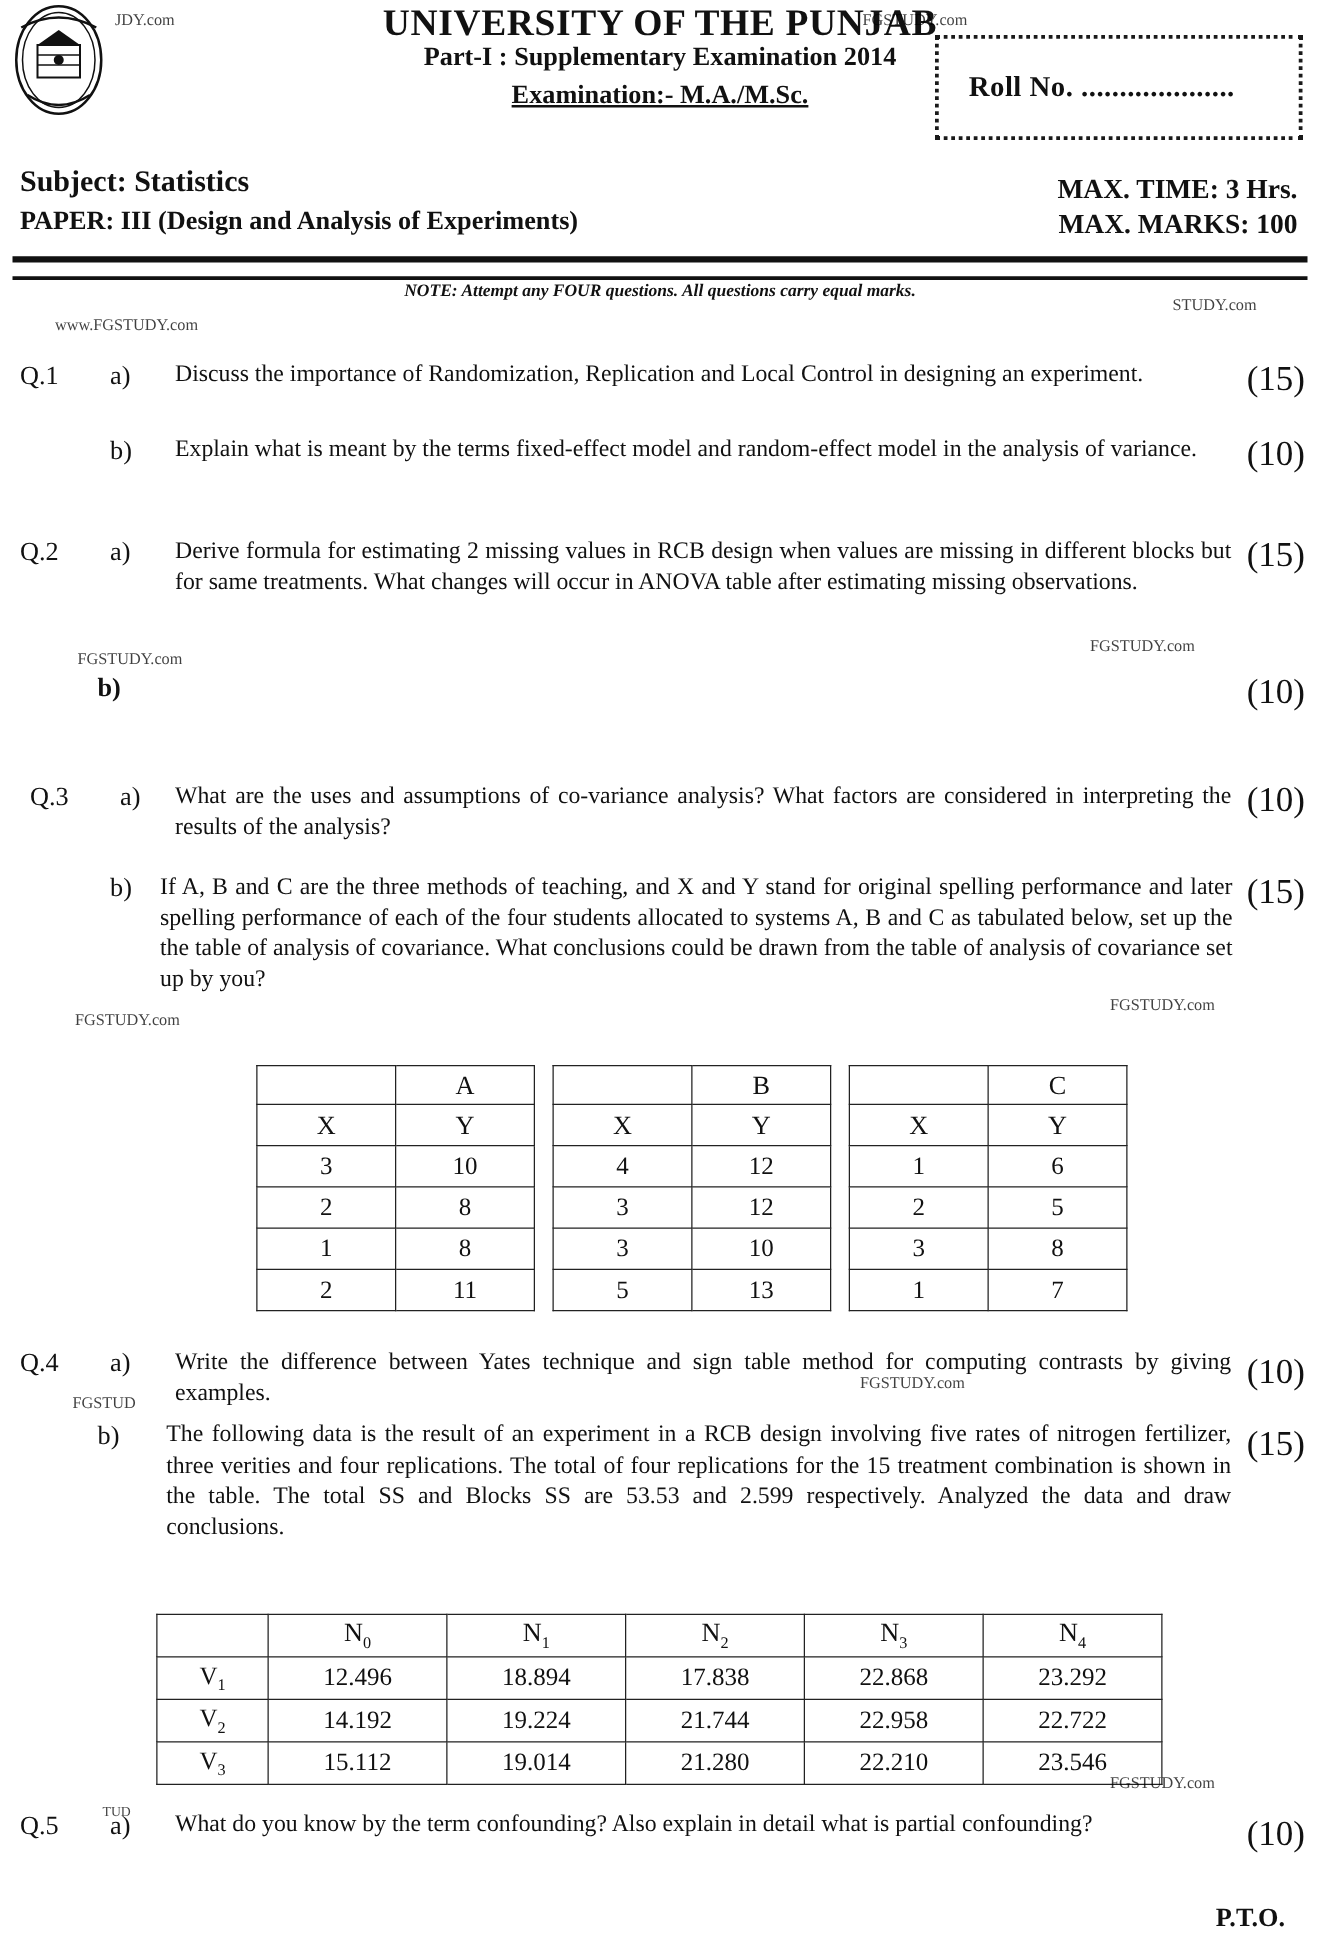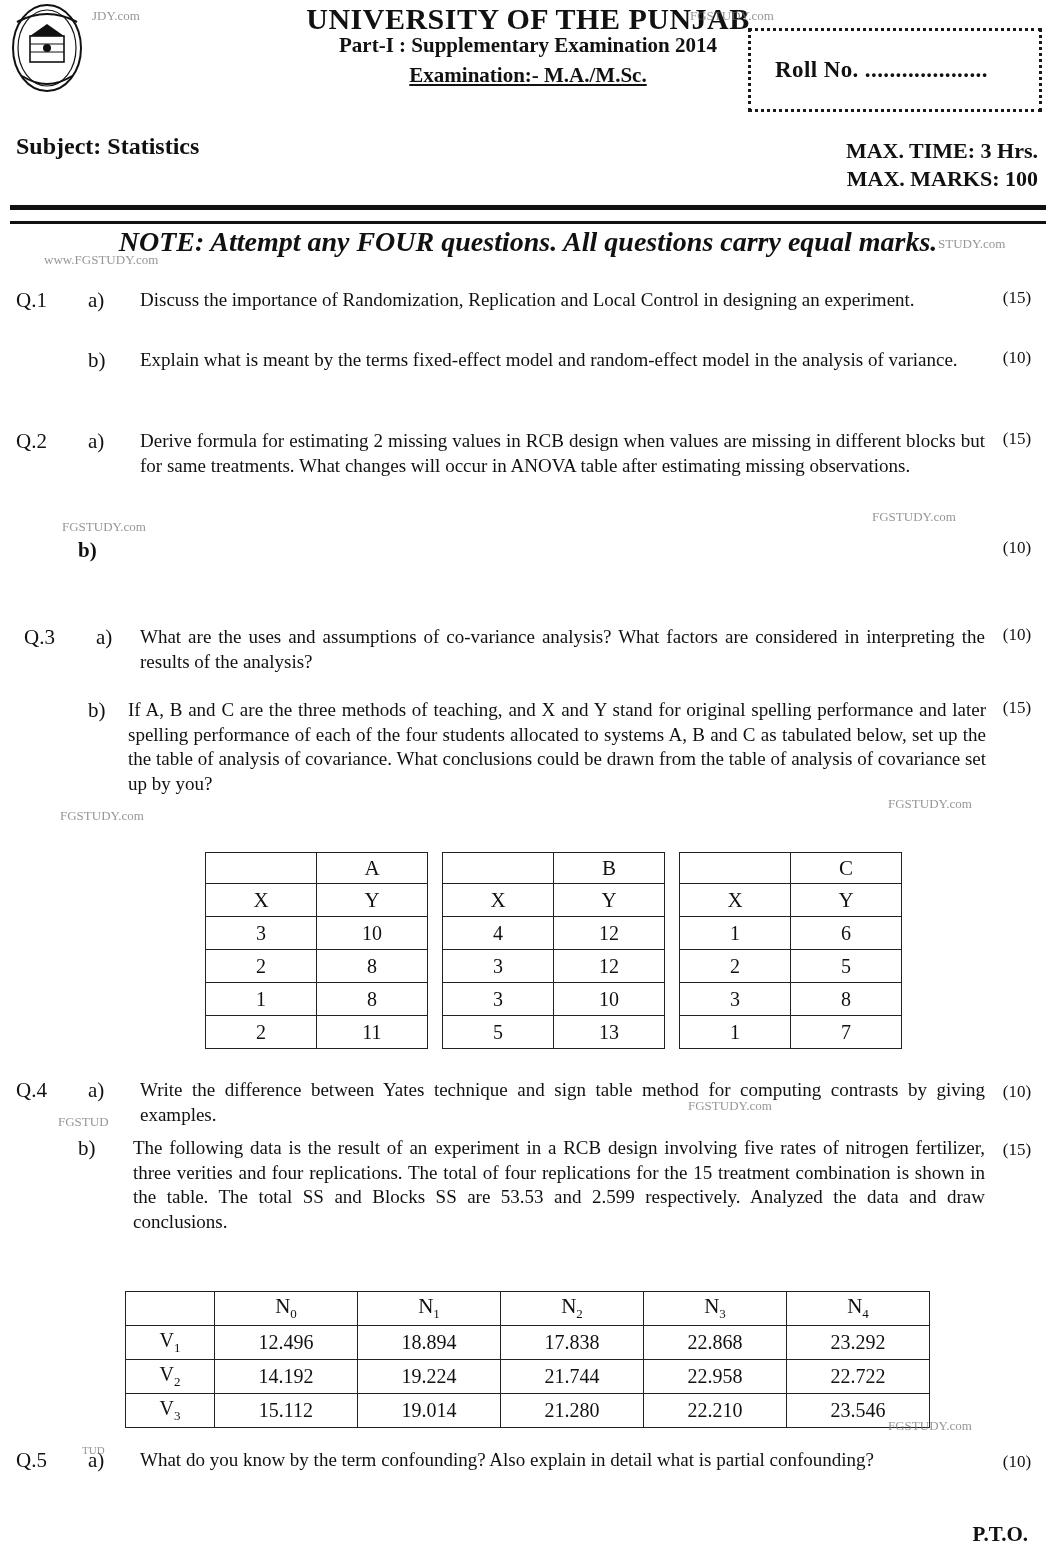--- a/index.html
+++ b/index.html
@@ -118,43 +118,43 @@
   }
 
   .note {
     position: absolute;
     left: 0;
     top: 226px;
     width: 1056px;
     text-align: center;
     font-weight: bold;
     font-style: italic;
-    font-size: 28px;
+    font-size: 14px;
   }
   .qno {
     position: absolute;
     font-size: 21px;
   }
   .qlabel {
     position: absolute;
     font-size: 21px;
   }
   .qtext {
     position: absolute;
     font-size: 19px;
     line-height: 1.3;
     text-align: justify;
     text-justify: inter-word;
   }
   .marks {
     position: absolute;
-    font-size: 17px;
+    font-size: 28px;
     right: 12px;
     width: 54px;
-    text-align: center;
+    text-align: right;
   }
 
   
   .cov-tables {
     position: absolute;
     left: 205px;
     top: 852px;
     display: flex;
     gap: 0px;
   }
@@ -204,21 +204,21 @@
     position: absolute;
     right: 28px;
     top: 1522px;
     font-weight: bold;
     font-size: 21px;
   }
 
   
   .wm {
     position: absolute;
-    color: #737373;
+    color: #000000;
     font-size: 13px;
     font-family: "Liberation Serif", serif;
     opacity: .75;
     white-space: nowrap;
   }
 </style>
 </head>
 <body>
 
 <div class="page">
@@ -241,20 +241,21 @@
 
     <div class="uni-title">UNIVERSITY OF THE PUNJAB</div>
     <div class="exam-part">Part-I : Supplementary Examination 2014</div>
     <div class="exam-type">Examination:- M.A./M.Sc.</div>
 
     <div class="rollbox">
       <div class="rolltext">Roll No. ....................</div>
     </div>
 
     <div class="subject">Subject: Statistics</div>
+    <div class="paper">PAPER: III (Design and Analysis of Experiments)</div>
     <div class="maxtime">MAX. TIME: 3 Hrs.</div>
     <div class="maxmarks">MAX. MARKS: 100</div>
     <div class="rule"></div>
   </div>
 
   <div class="note">NOTE: Attempt any FOUR questions. All questions carry equal marks.</div>
 
   <div class="qno" style="left:16px; top:288px;">Q.1</div>
   <div class="qlabel" style="left:88px; top:288px;">a)</div>
   <div class="qtext" style="left:140px; top:288px; width:845px;">Discuss the importance of Randomization, Replication and Local Control in designing an experiment.</div>

